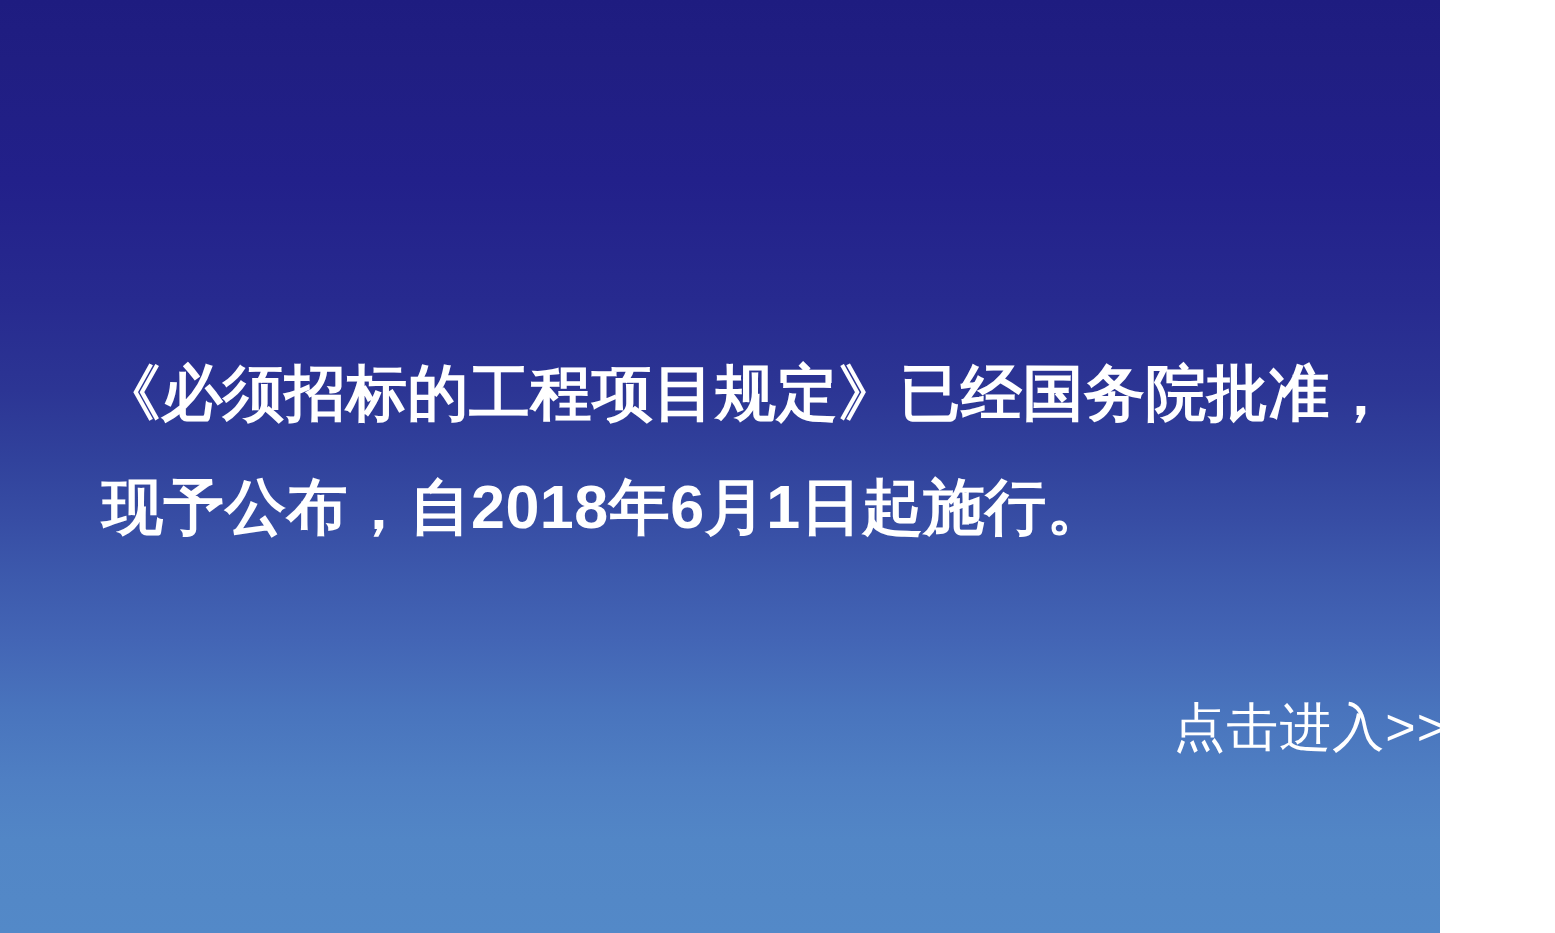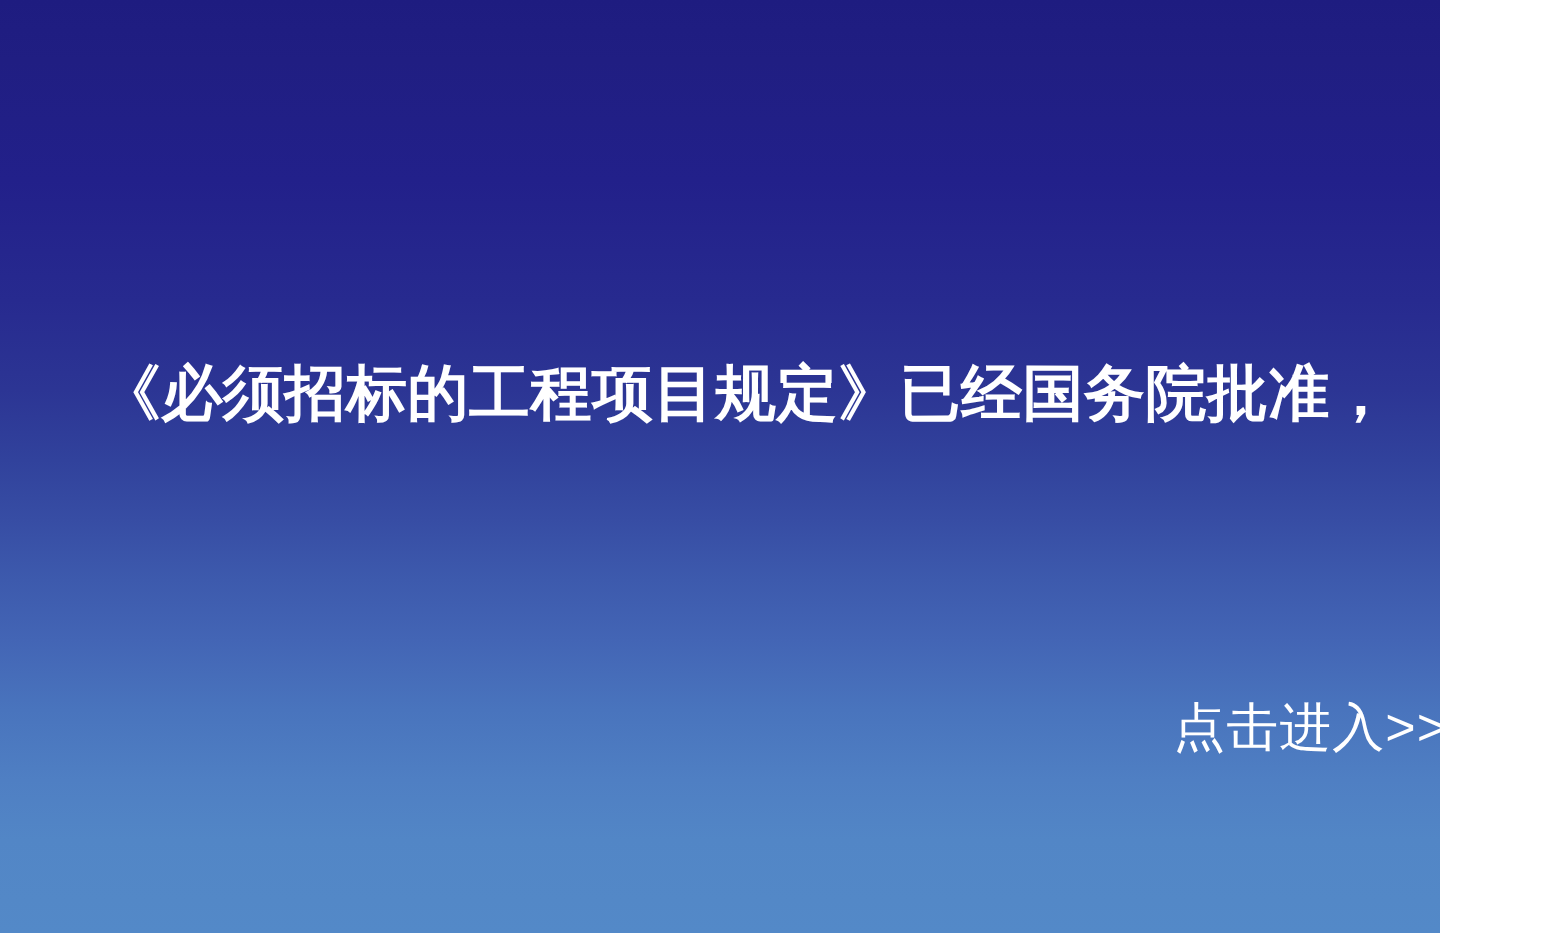--- a/index.html
+++ b/index.html
@@ -81,19 +81,20 @@
     cursor: pointer;
   }
 </style>
 </head>
 <body>
 
 <div class="banner">
 
   <div class="headline">
     <div class="headline-line line-1">《必须招标的工程项目规定》已经国务院批准，</div>
+    <div class="headline-line line-2">现予公布，自2018年6月1日起施行。</div>
   </div>
 
   <div class="cta-wrap">
     <a class="cta-link" href="#">点击进入&gt;&gt;</a>
   </div>
 
 </div>
 
 </body></html>

